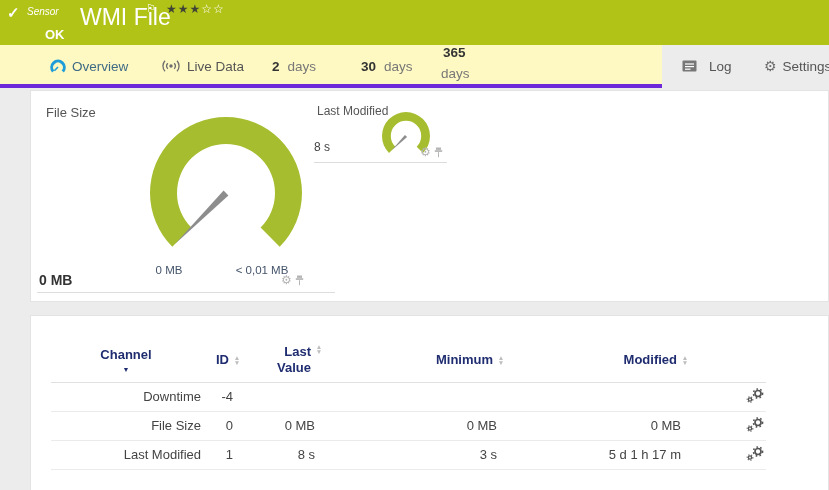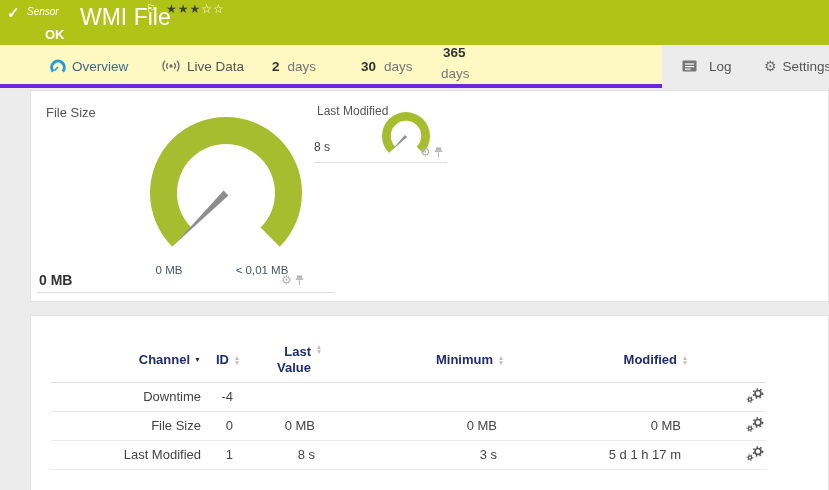--- a/index.html
+++ b/index.html
@@ -61,21 +61,21 @@
   table.channels { border-collapse:collapse; margin:22px 0 0 20px; table-layout:fixed; font-size:13px; }
   .channels col.c-channel { width:150px; } .channels col.c-id { width:40px; }
   .channels col.c-last { width:82px; } .channels col.c-min { width:182px; }
   .channels col.c-max { width:184px; } .channels col.c-tools { width:77px; }
   .channels th { color:#1f2d70; font-weight:bold; height:44px; vertical-align:middle;
                  border-bottom:1px solid #e0e0e0; }
   .channels th .hwrap { display:flex; justify-content:flex-end; align-items:center; gap:4px; }
   .channels th.h-last .hwrap { align-items:flex-start; }
   .channels th.h-last .lbl { display:inline-block; max-width:44px; text-align:right; line-height:1.25; }
   .channels th.h-channel { text-align:left; }
-  .channels th.h-channel .hwrap { justify-content:flex-end; }
+  .channels th.h-channel .hwrap { justify-content:flex-end;flex-direction:column; }
   .caret { font-size:7px; color:#1f2d70; }
   .sorter { display:inline-flex; flex-direction:column; font-size:6.5px; line-height:5px; color:#bdbdbd; width:8px; }
   .channels td { height:29px; border-bottom:1px solid #ebebeb; color:#444;
                  text-align:right; padding-right:8px; }
   .channels td.t-channel { text-align:right; padding-right:0; }
   .channels td.t-tools { padding-right:2px; }
   .chan-settings { cursor:pointer; display:inline-block; }
 </style>
 </head>
 <body>

